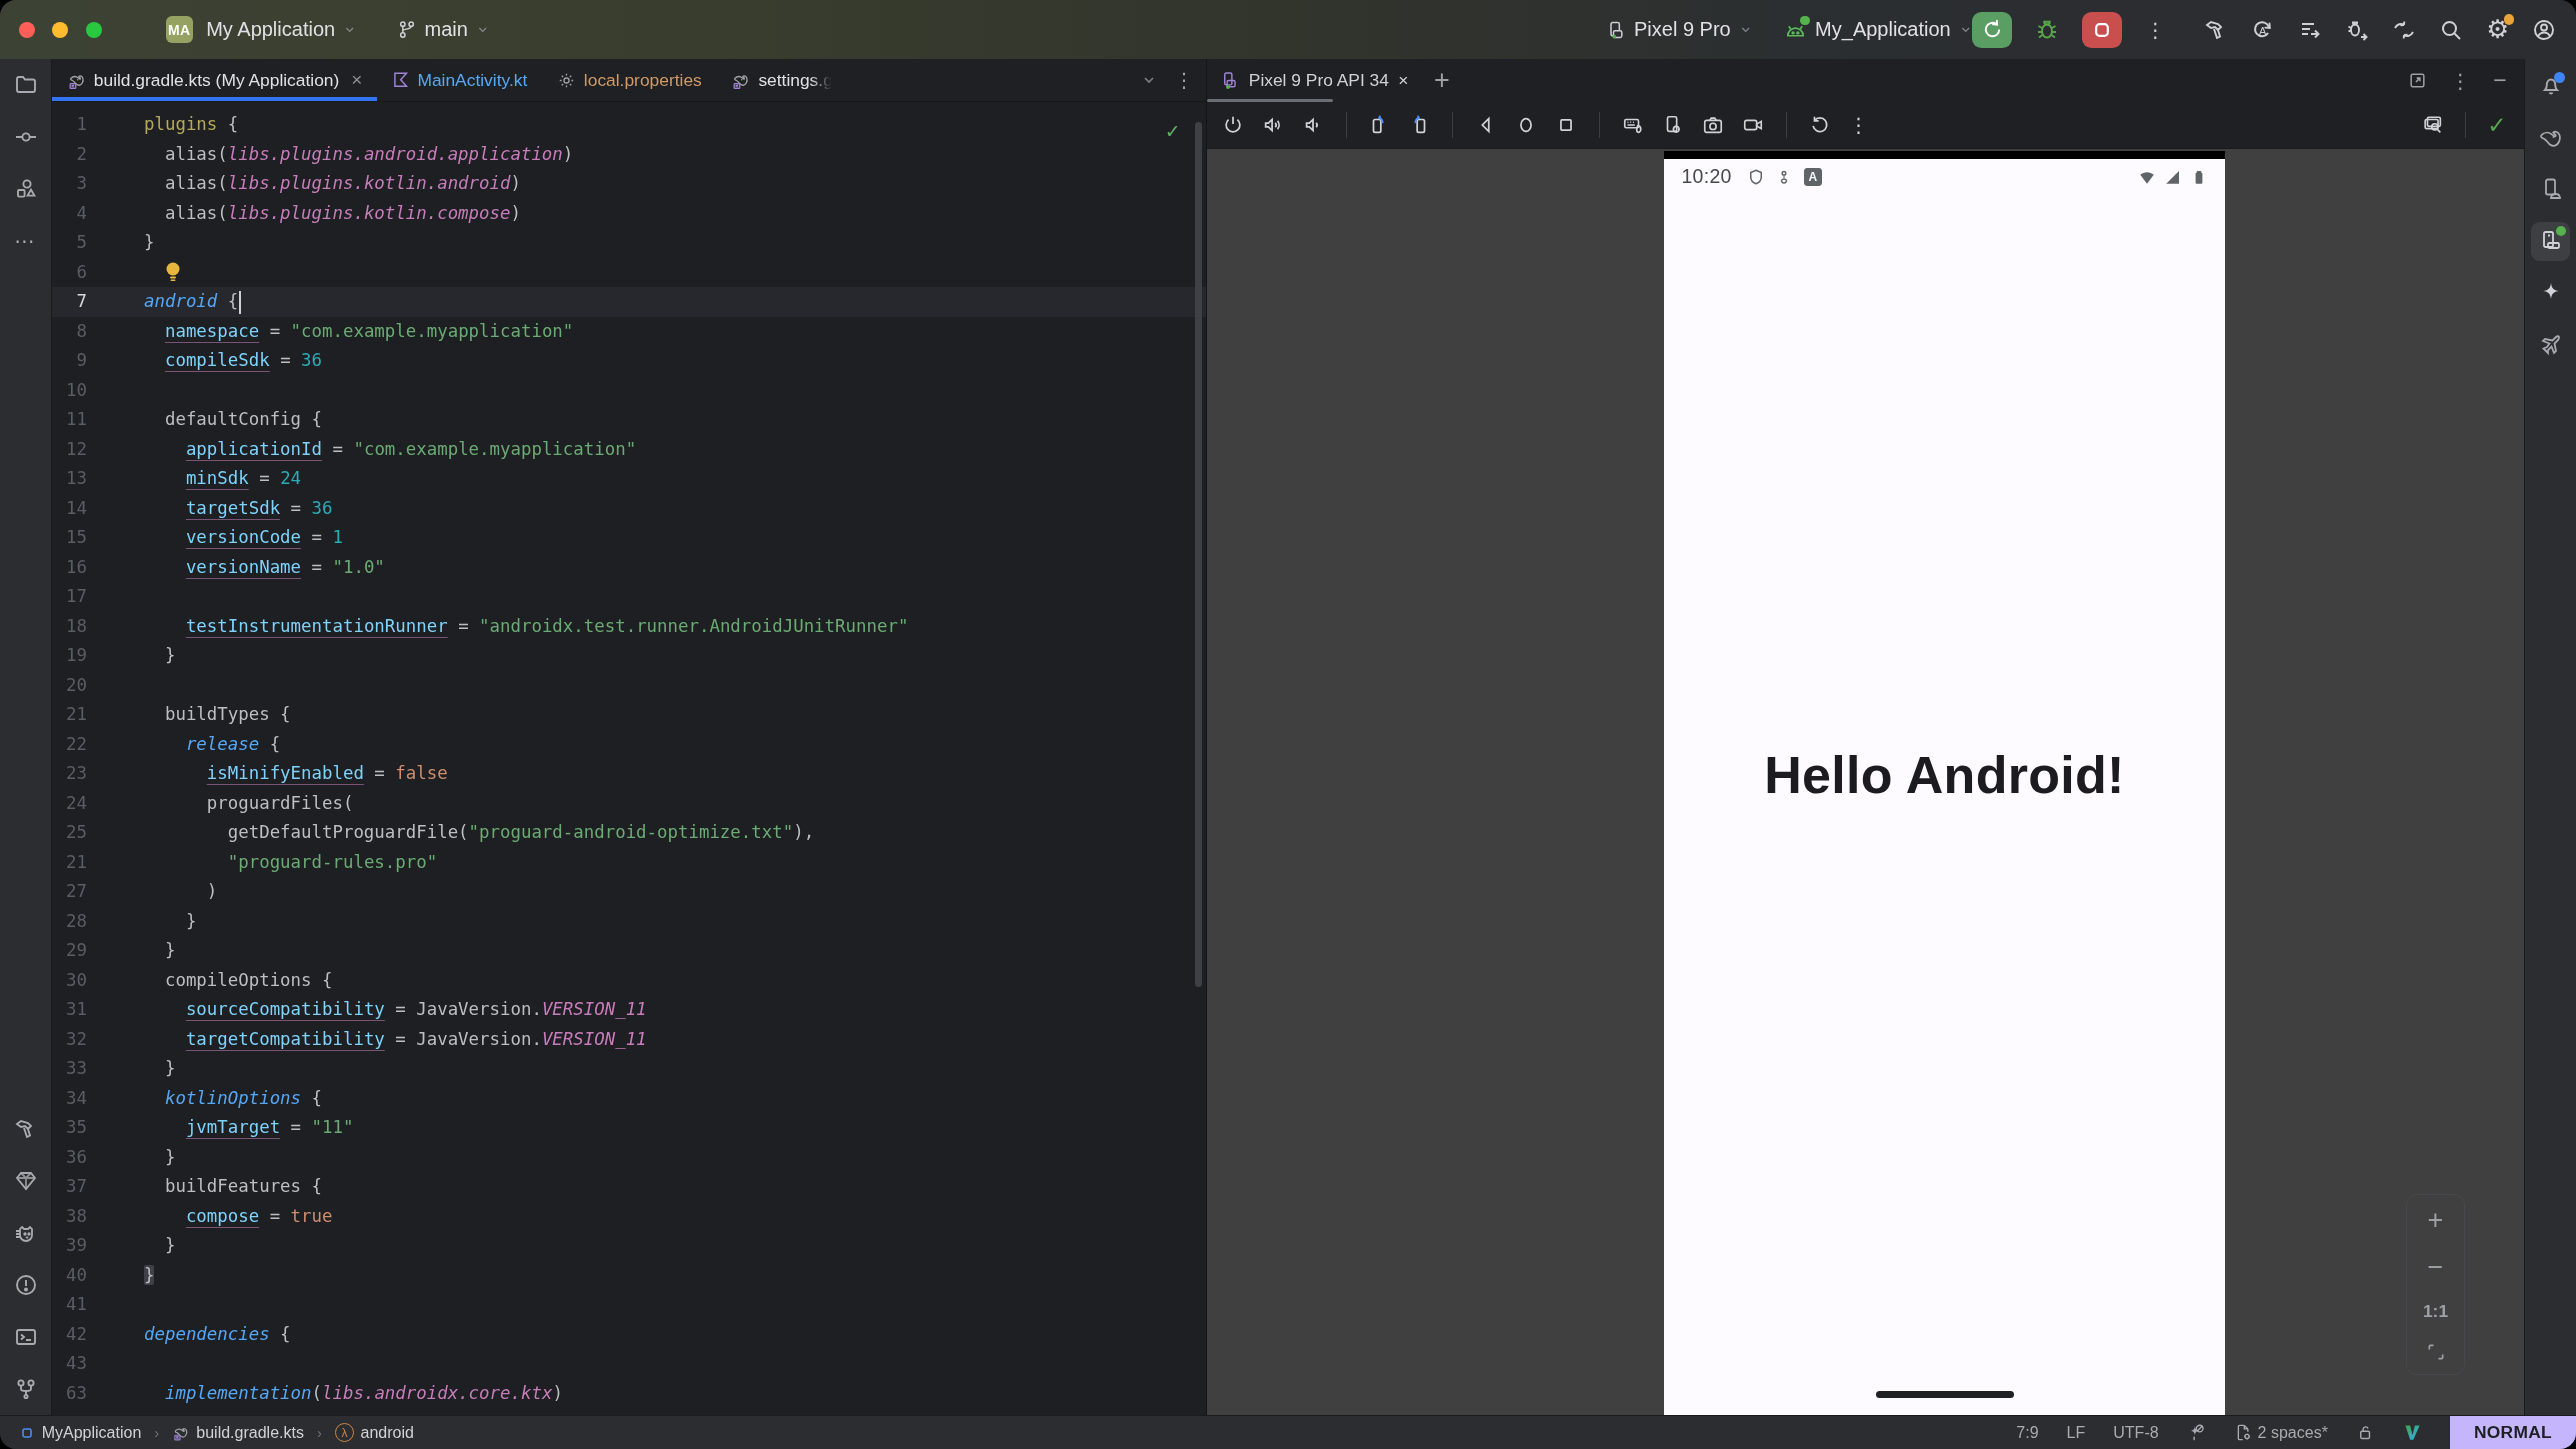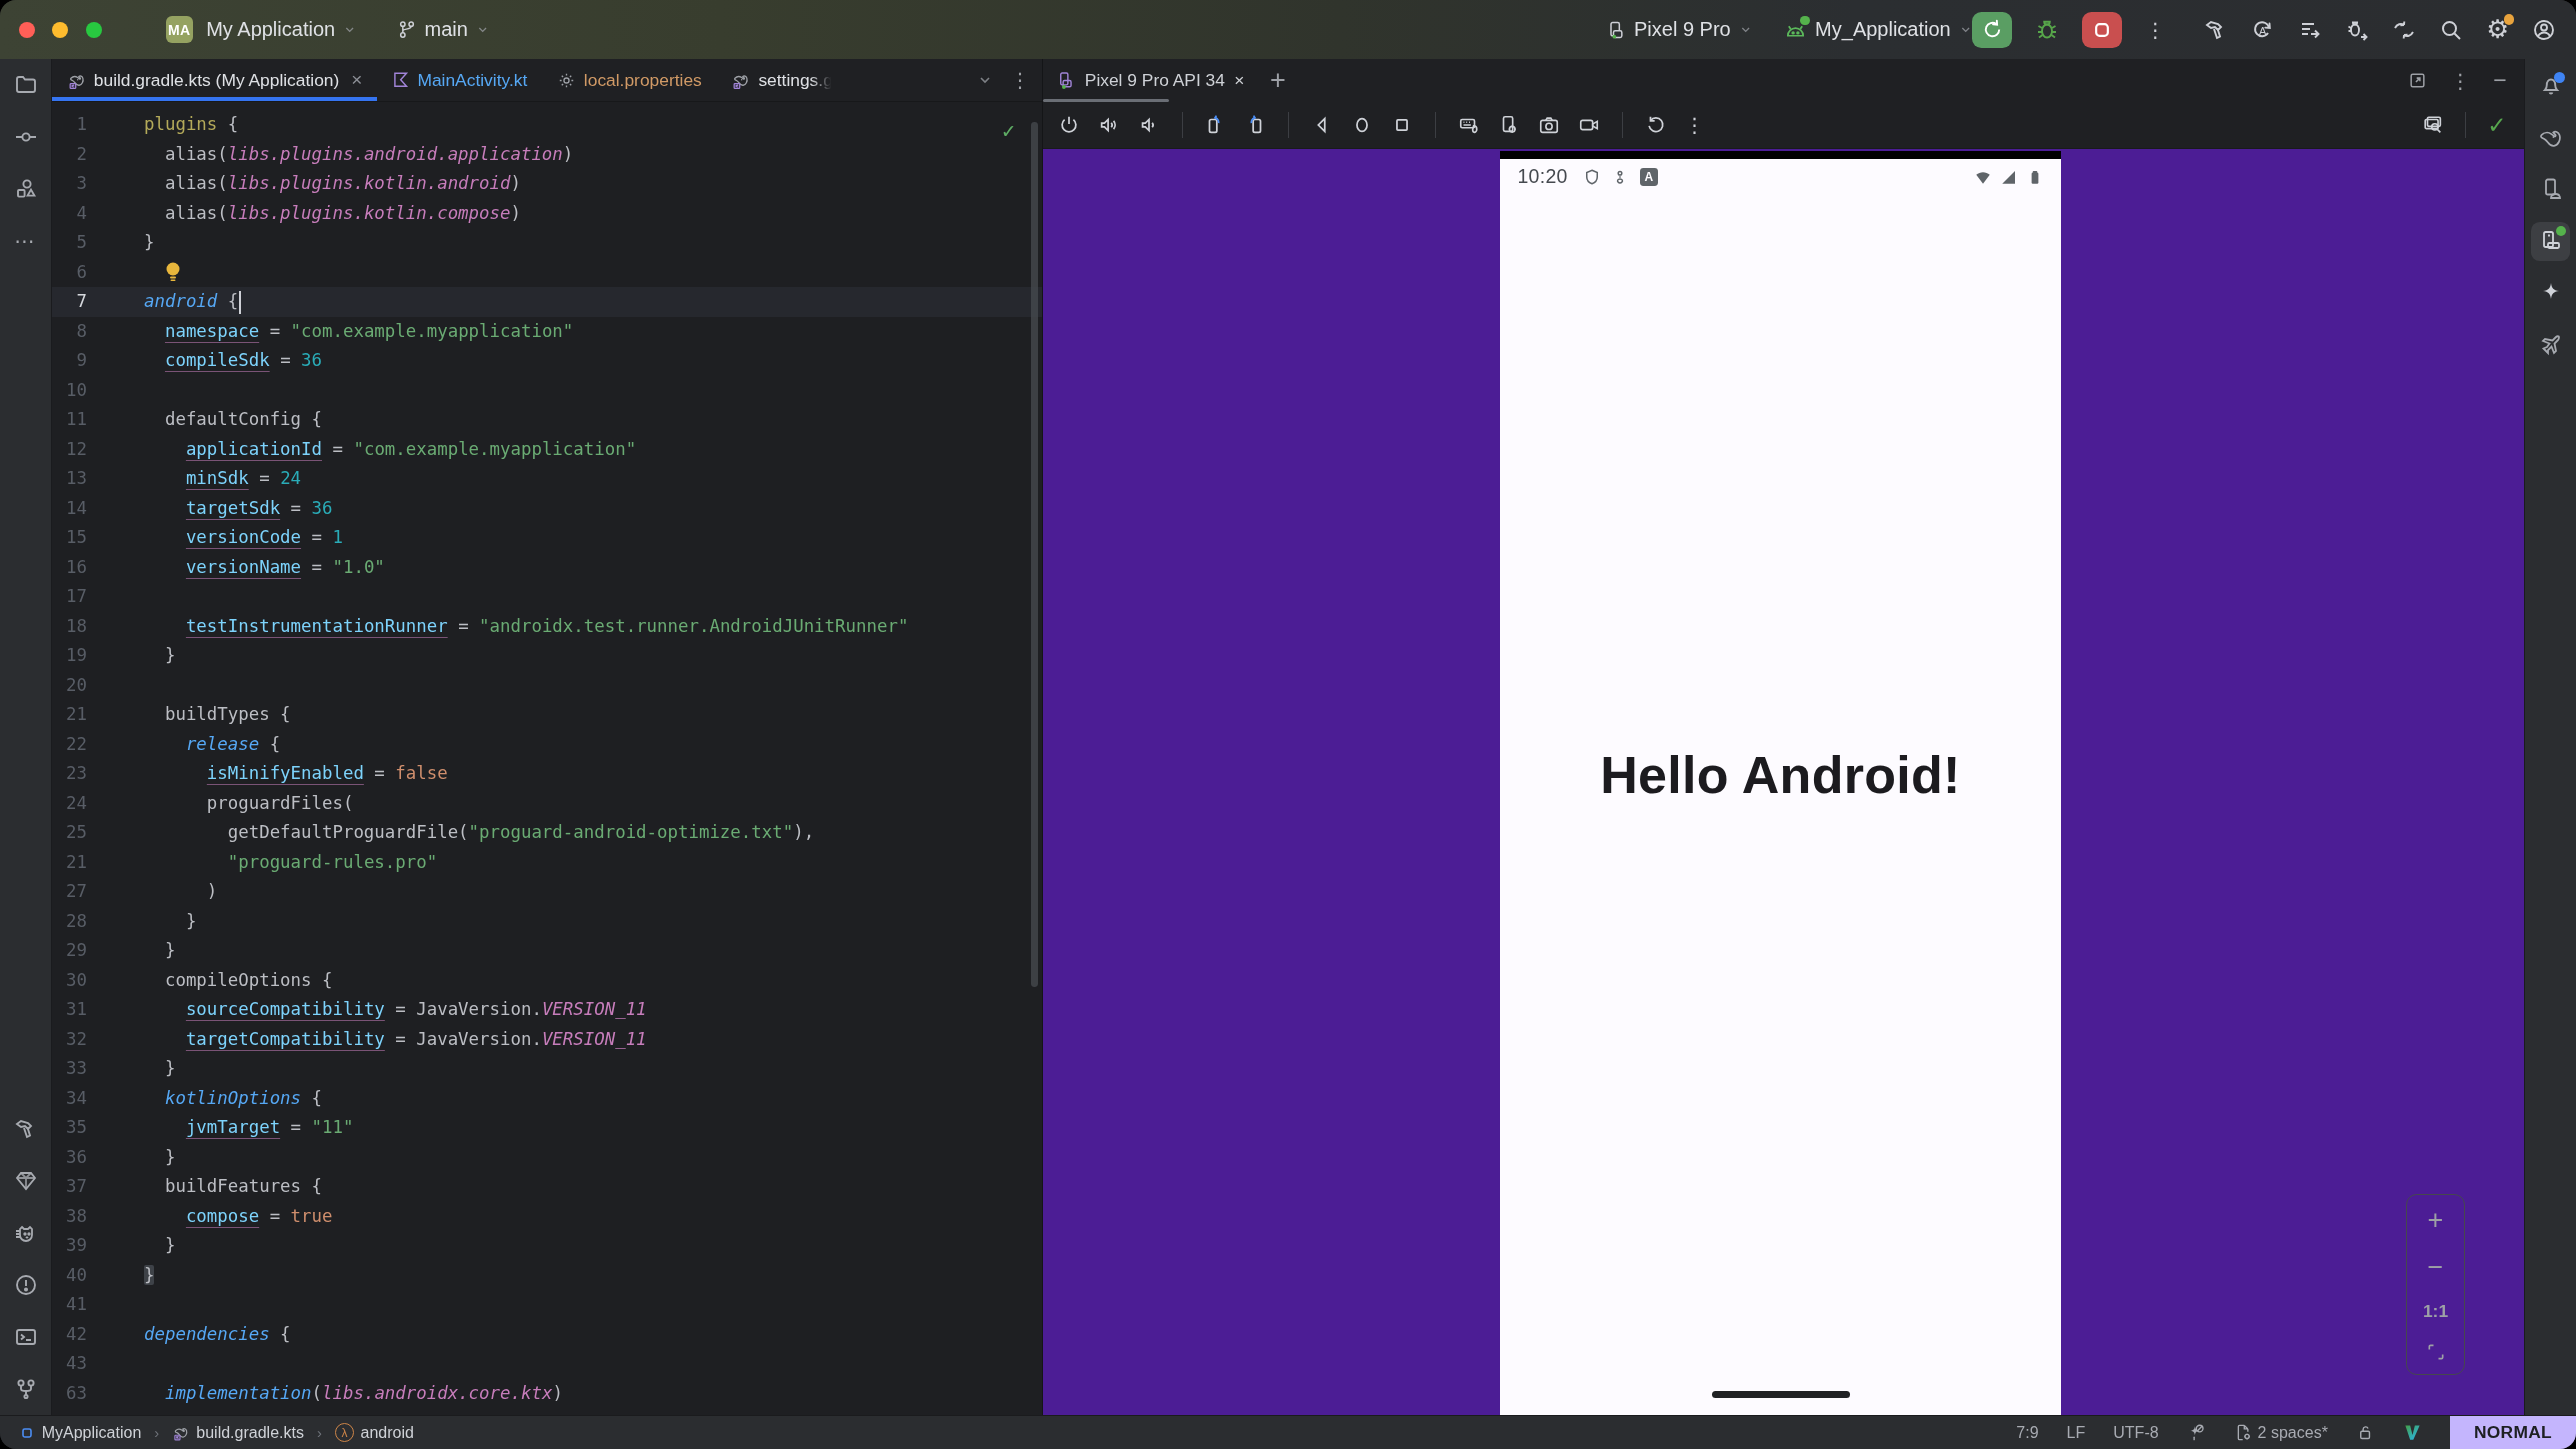--- a/index.html
+++ b/index.html
@@ -34,21 +34,21 @@
   .stripe.right { border-left:0.7px solid #1a1b1e; }
   .stripe .sicon { width:24px; height:24px; color:#a7aab0; }
   .stripe .slot { height:52px; display:flex; align-items:center; justify-content:center; }
   .stripe .grow { flex:1; }
   .sel-slot { width:39px; height:39px; border-radius:8.7px; background:#3d3f43; display:flex; align-items:center; justify-content:center; position:relative;}
   .sel-dot { position:absolute; top:4px; right:4px; width:10px; height:10px; border-radius:50%; background:#55b24c; }
   .bell-wrap{position:relative}
   .bell-dot { position:absolute; top:-1.3px; right:-2.7px; width:11.4px; height:11.4px; border-radius:50%; background:#3f84f4; }
 
   
-  .editor-col { width:991px; display:flex; flex-direction:column; background:#1e1f22; border-right:0.7px solid #141517;justify-content:space-between; }
+  .editor-col { width:1155px; display:flex; flex-direction:column; background:#1e1f22; border-right:0.7px solid #141517;justify-content:space-between; }
   .tabbar { height:43px; background:#1f2023; border-bottom:0.7px solid #17181a; display:flex; align-items:stretch; color:#9da0a6; font-size:17.4px; }
   .etab { display:flex; align-items:center; gap:8px; padding:0 14.8px; position:relative; white-space:nowrap; }
   .etab.active::after { content:""; position:absolute; left:0; right:0; bottom:0; height:4px; background:#3574f0; }
   .etab .close { font-size:19px; color:#8c8f96; margin-left:4px; }
   .etab-label.plain { color:#dfe1e5; }
   .etab-label.blue { color:#56a8f5; }
   .etab-label.orange { color:#d19a66; }
   .etab-label.fade { color:#dfe1e5; -webkit-mask-image:linear-gradient(to right,#000 70%,transparent 98%);
                      mask-image:linear-gradient(to right,#000 70%,transparent 98%); }
   .tabbar-ctl { display:flex; align-items:center; gap:17.4px; padding:0 12px; margin-left:auto; color:#9da0a6; }
@@ -79,21 +79,21 @@
   .device-header { height:43px; background:#1f2023; display:flex; align-items:center; color:#cfd2d7; font-size:17.4px; position:relative; }
   .dtab { display:flex; align-items:center; gap:9.4px; padding:0 13.4px; height:100%; position:relative; }
   .dtab-underline { position:absolute; left:0; bottom:0; width:126px; height:3.4px; background:#6a6e75; border-radius:2px; }
   .dheader-ctl { margin-left:auto; display:flex; align-items:center; gap:23px; padding-right:17.4px; color:#9da0a6; }
   .device-toolbar { height:47px; background:#1f2023; border-bottom:0.7px solid #191a1d; display:flex; align-items:center; padding:0 14.8px; gap:18px; color:#cfd2d8; }
   .vsep { width:0.7px; height:25.5px; background:#3c3e43; margin:0 4px; }
   .dt-right { margin-left:auto; display:flex; align-items:center; gap:17.4px; padding-right:2.7px; }
   .dicon { width:22px; height:22px; }
   .green-check { color:#57a64e; font-size:23px; font-weight:bold; }
 
-  .device-content { position:relative; flex:1; background:#4c1d95; }
+  .device-content { position:relative; flex:1; background:#404040; }
   .phone { position:absolute; left:457px; top:2px; width:561px; bottom:0; background:#fdfbff; overflow:hidden; }
   .phone-notchband { height:8px; background:#000; }
   .phone-status { height:35px; display:flex; align-items:center; padding:0 17.4px; color:#4b5056; }
   .ps-time { font-size:19.5px; font-weight:500; letter-spacing:0.3px; color:#45494f; }
   .ps-icons-l { display:flex; align-items:center; gap:10.7px; margin-left:14.8px; }
   .ps-icons-r { margin-left:auto; display:flex; align-items:center; gap:8px; }
   .psicon { width:18px; height:18px; color:#5f6469; }
   .a-badge { width:18px; height:18px; background:#5f6469; border-radius:3.4px; color:#fdfbff; font-size:12px; font-weight:bold; display:flex; align-items:center; justify-content:center; }
   .hello { position:absolute; left:0; right:0; top:594px; text-align:center; font-size:52px; font-weight:700; color:#1c1b1f; letter-spacing:0.3px; }
   .gesture-bar { position:absolute; left:50%; transform:translateX(-50%); bottom:17px; width:138px; height:7.4px; border-radius:4px; background:#202124; }

